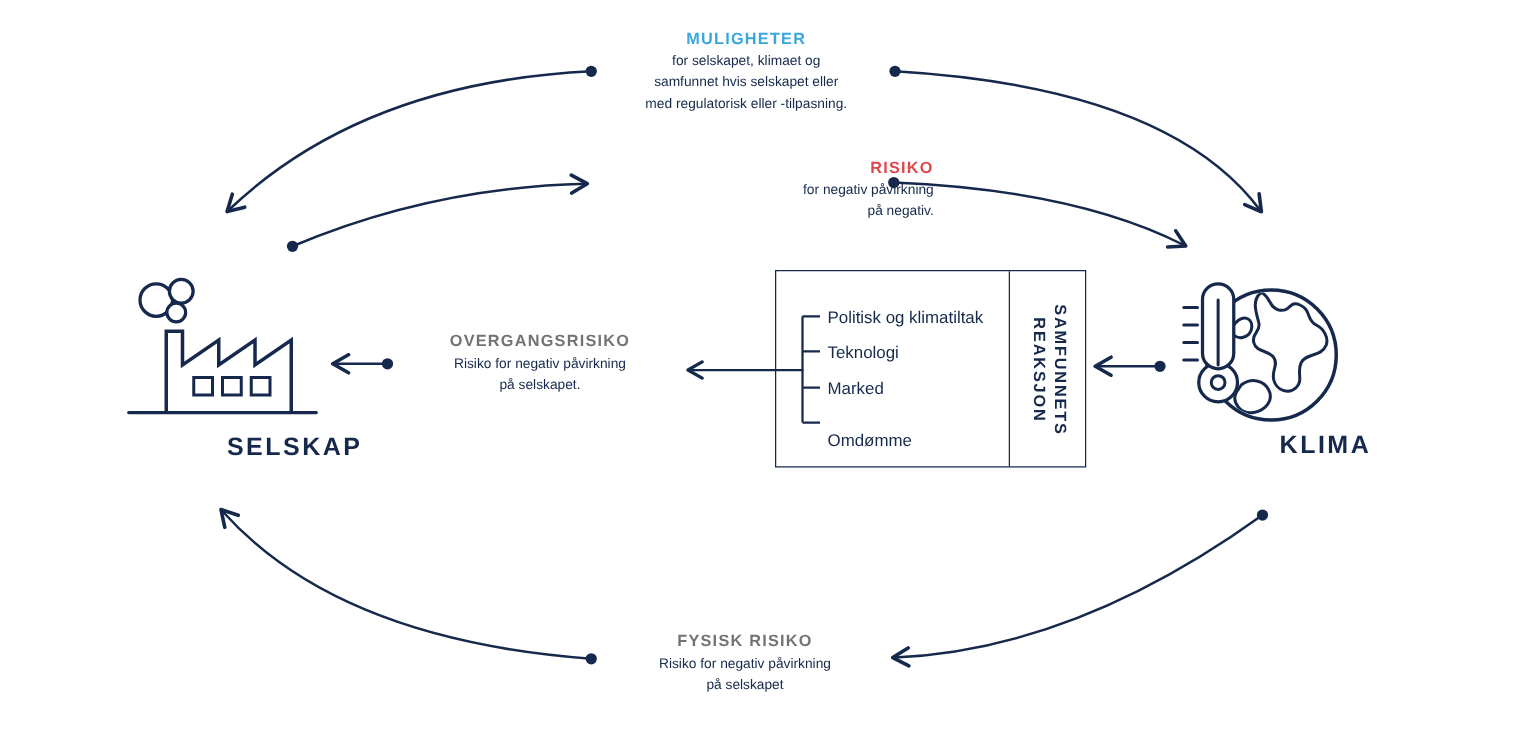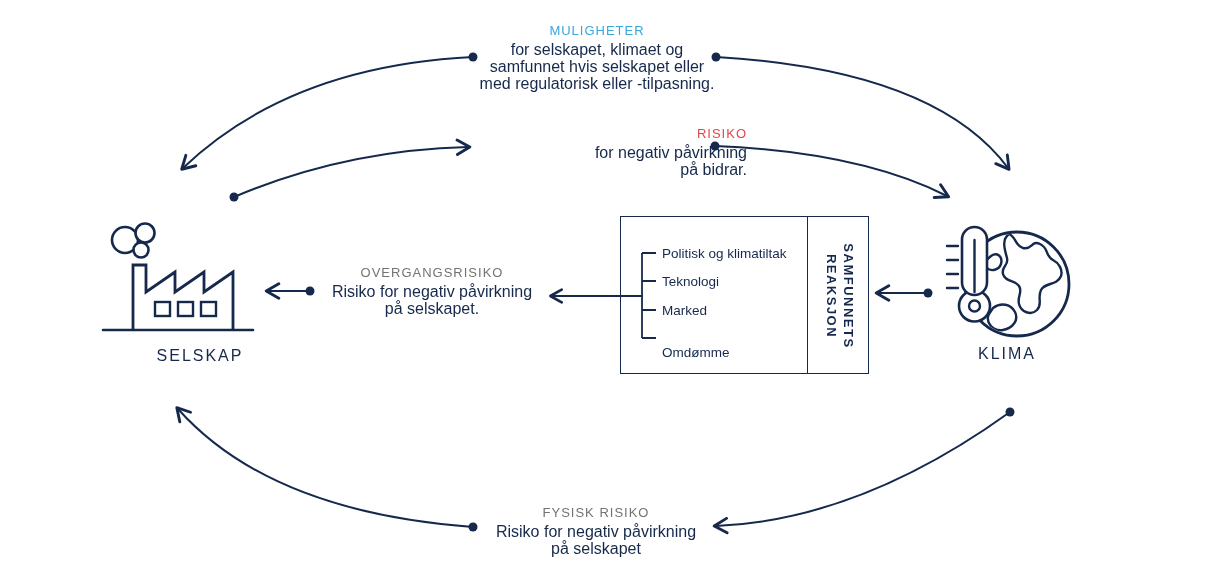--- a/index.html
+++ b/index.html
@@ -2,27 +2,27 @@
 <html><head>
 <meta charset="utf-8">
 <style>
   html,body{margin:0;padding:0;background:#ffffff;}
   .canvas{
     position:relative;width:1232px;height:586px;background:#ffffff;overflow:hidden;
     font-family:"Liberation Sans", sans-serif;color:#16294C;
   }
   .layer{position:absolute;left:0;top:0;}
   .block{position:absolute;text-align:center;}
-  .block .heading{font-weight:normal;font-size:13px;letter-spacing:1px;margin-bottom:3px;}
-  .block .line{font-size:16px;line-height:17px;color:#16294C;}
+  .block .heading{font-weight:bold;font-size:13px;letter-spacing:1px;margin-bottom:3px;}
+  .block .line{font-size:11px;line-height:17px;color:#16294C;}
   .heading.blue{color:#3BA6DC;}
   .heading.red{color:#E0474C;}
   .heading.orange{color:#737373;}
   .node-label{
-    position:absolute;text-align:center;font-weight:normal;font-size:16px;
+    position:absolute;text-align:right;font-weight:bold;font-size:20px;
     letter-spacing:2px;color:#16294C;
   }
   .reaction-box{
     position:absolute;left:620px;top:216px;width:249px;height:158px;
     border:1.5px solid #16294C;box-sizing:border-box;background:transparent;
   }
   .box-divider{
     position:absolute;right:0;top:0;width:61px;height:100%;
     border-left:1.5px solid #16294C;box-sizing:border-box;
   }
@@ -106,21 +106,21 @@
   <div class="block" style="left:417px;top:23px;width:360px;">
     <div class="heading blue">MULIGHETER</div>
     <div class="line">for selskapet, klimaet og</div>
     <div class="line">samfunnet hvis selskapet eller</div>
     <div class="line">med regulatorisk eller -tilpasning.</div>
   </div>
 
   <div class="block" style="left:447px;top:126px;width:300px;text-align:right;">
     <div class="heading red">RISIKO</div>
     <div class="line">for negativ påvirkning</div>
-    <div class="line">på bidrar.</div>
+    <div class="line">på negativ.</div>
   </div>
 
   <div class="block" style="left:282px;top:265px;width:300px;">
     <div class="heading orange">OVERGANGSRISIKO</div>
     <div class="line">Risiko for negativ påvirkning</div>
     <div class="line">på selskapet.</div>
   </div>
 
   <div class="block" style="left:446px;top:505px;width:300px;">
     <div class="heading orange">FYSISK RISIKO</div>

